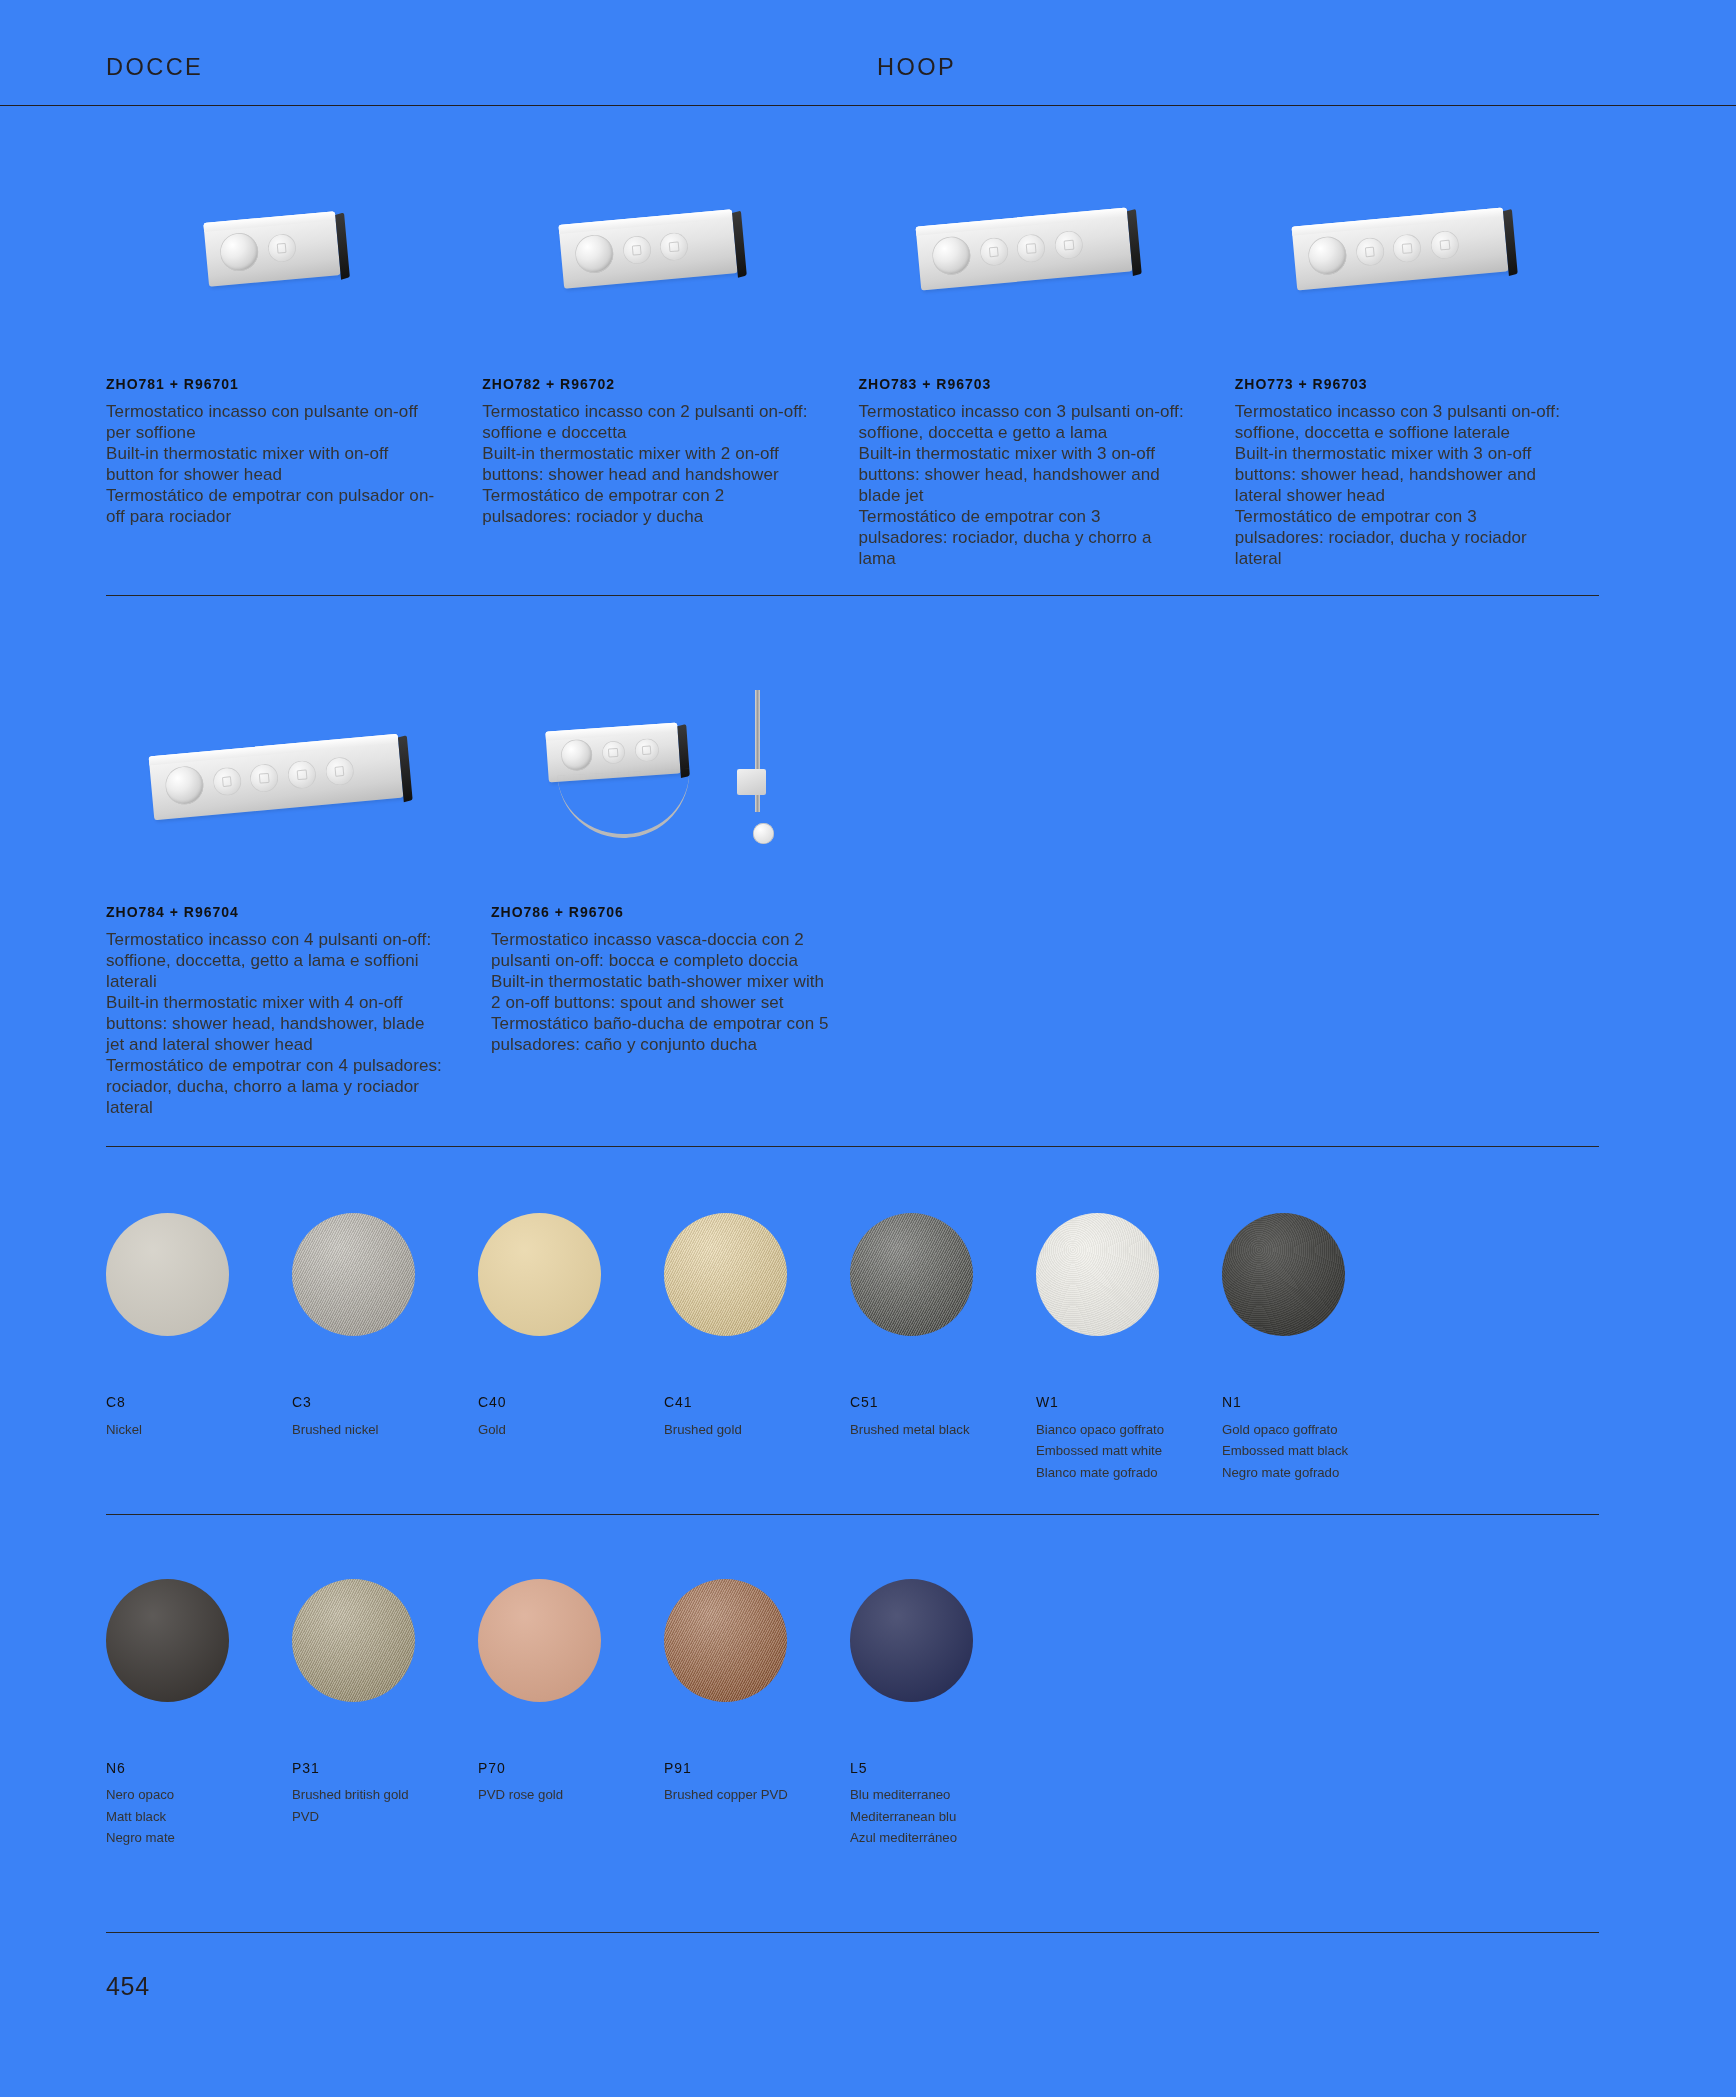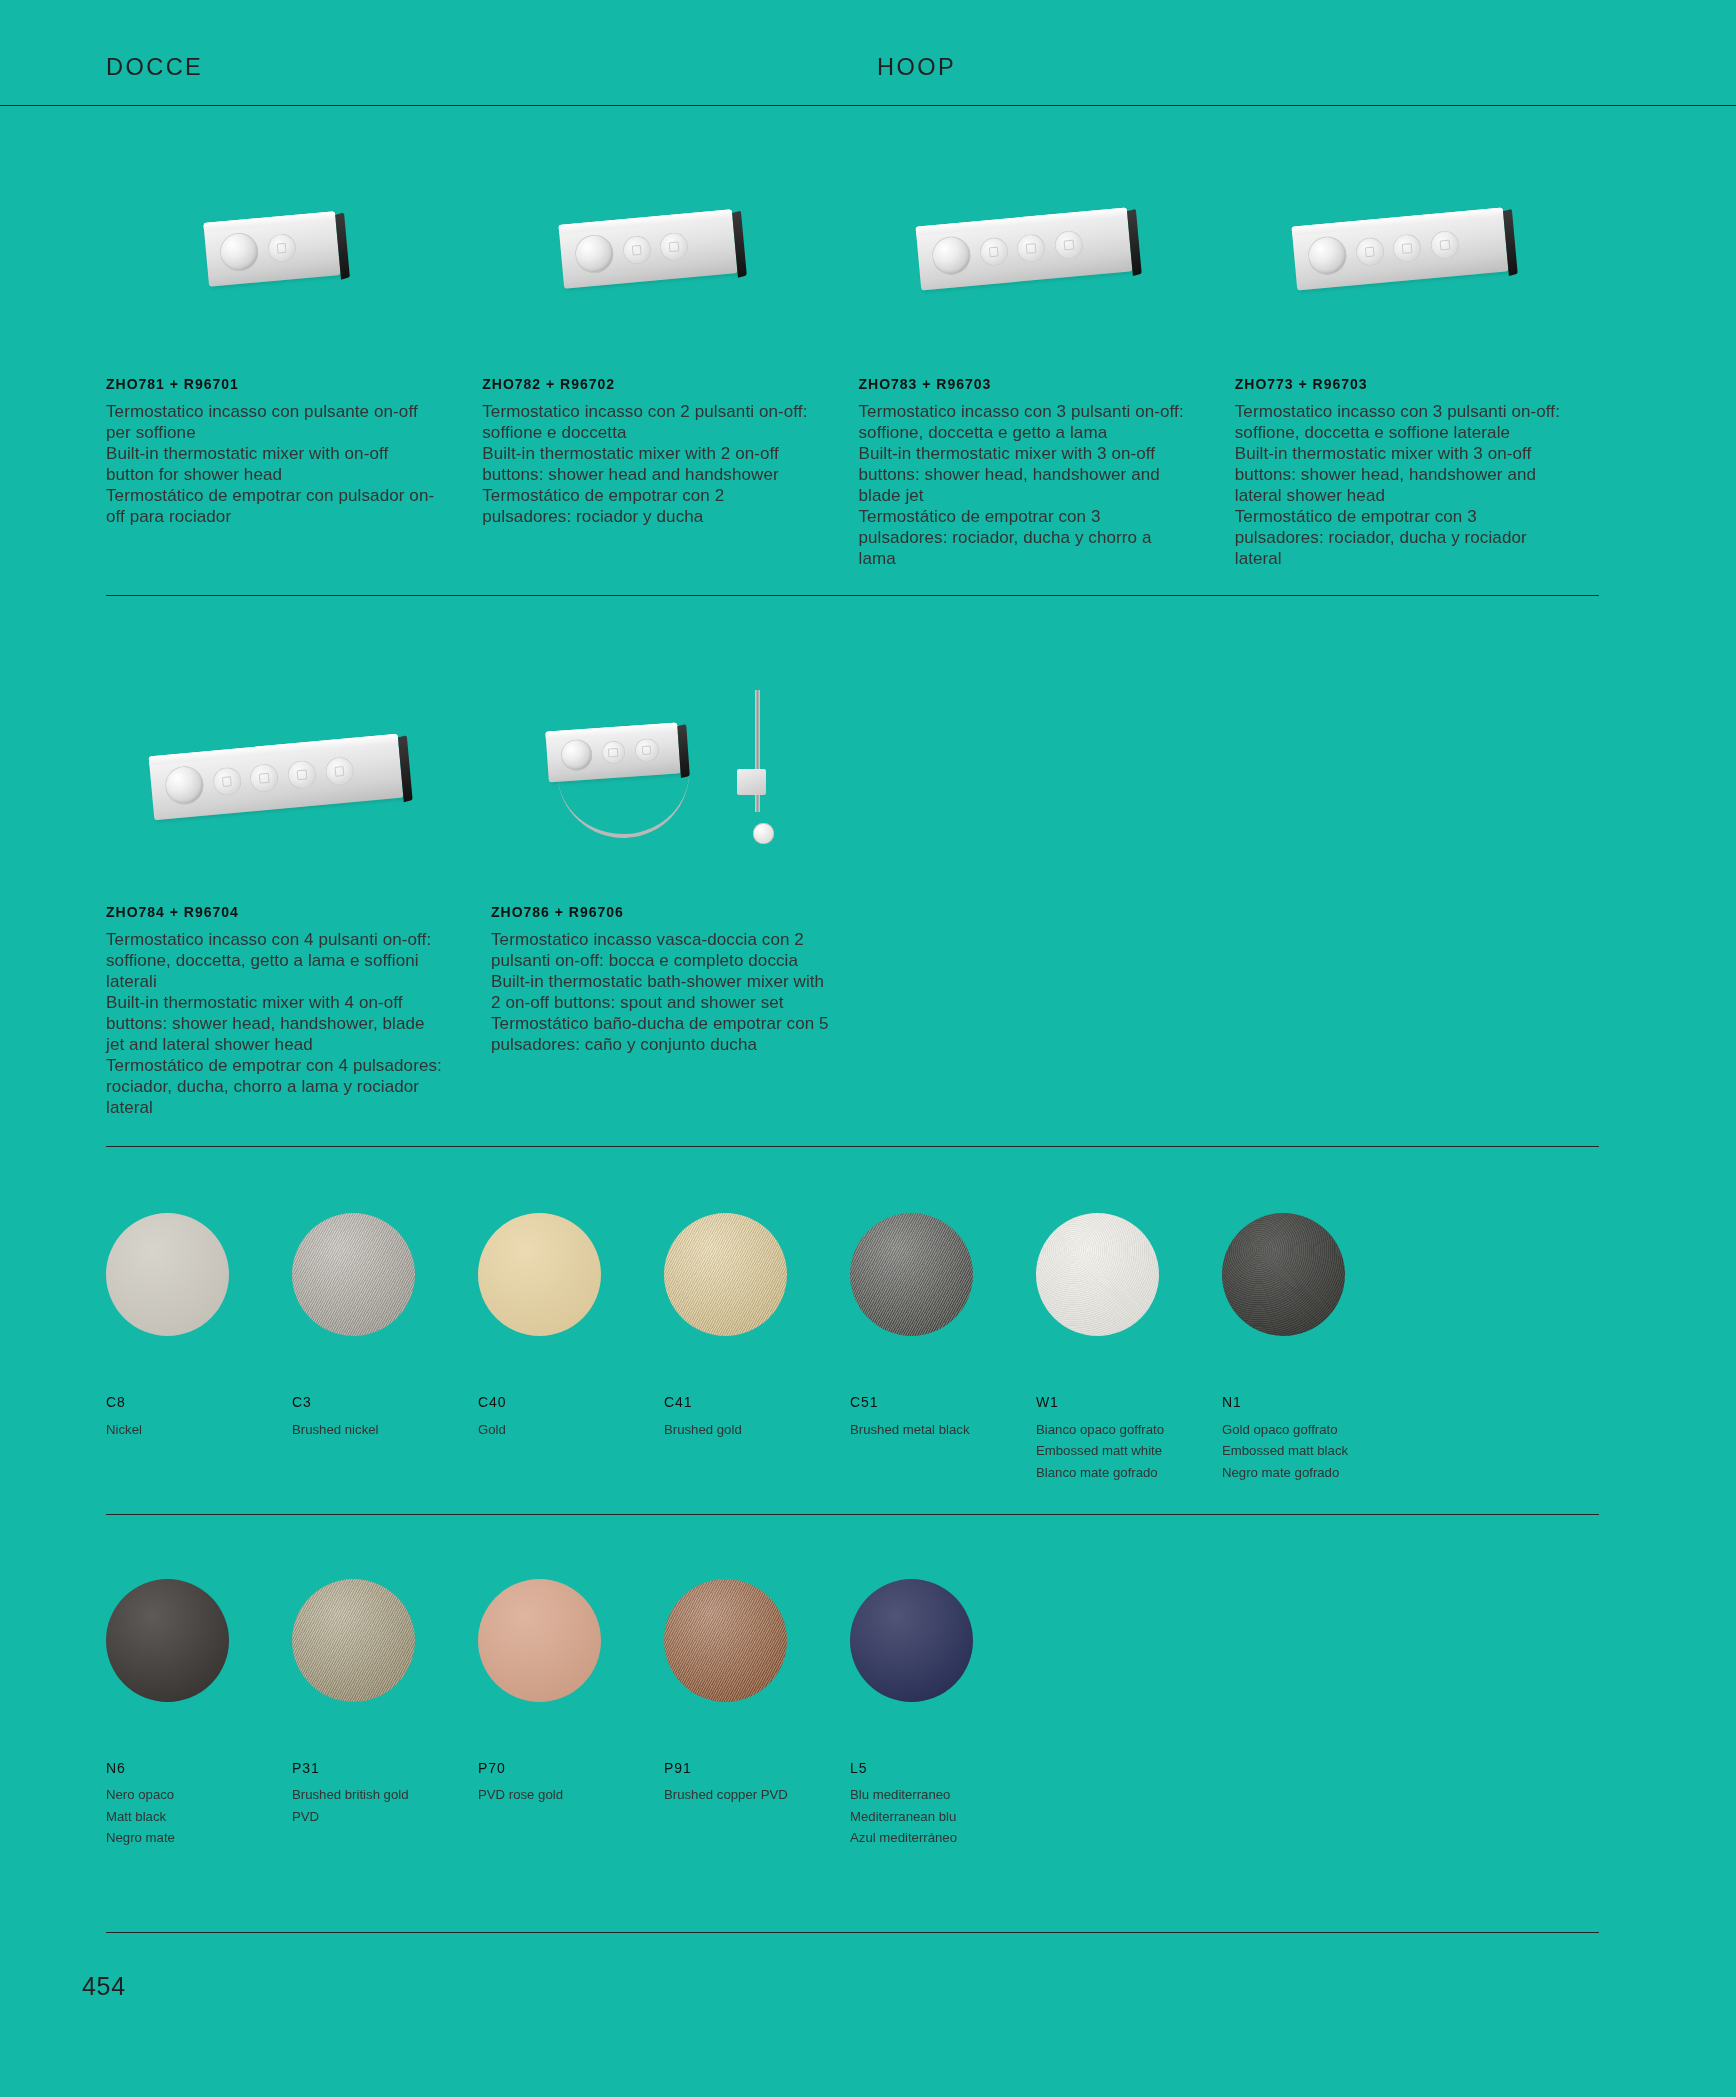--- a/index.html
+++ b/index.html
@@ -4,21 +4,21 @@
 <style>
   * { box-sizing: border-box; margin: 0; padding: 0; }
   html, body {
     width: 1736px;
     background: #ffffff;
     font-family: "Liberation Sans", sans-serif;
     color: #1a1a1a;
   }
   body { padding: 0; }
 
-  .page { position: relative; width: 1736px; min-height: 2097px; background:#14b8a6; }
+  .page { position: relative; width: 1736px; min-height: 2097px; background:#3b82f6; }
 
   
   .header {
     display: flex;
     align-items: flex-start;
     padding: 54px 0 0 0;
   }
   .header-title {
     font-size: 23.6px;
     letter-spacing: 2.4px;
@@ -181,21 +181,21 @@
     font-size: 14px; font-weight: 400; letter-spacing: 0.9px;
     color: #111; margin-bottom: 8.3px;
   }
   .finish-names { font-size: 13.2px; line-height: 21.5px; color:#333; }
 
   .sep-rule { height:0.7px; background:#262626; margin-left:106px; width:1493px; }
 
   
   .footer-rule { height:0.7px; background:#262626; margin-left:106px; width:1493px; }
   .page-number {
-    margin-left: 82px;
+    margin-left: 106px;
     font-size: 25px;
     letter-spacing: 0.7px;
     color: #231f20;
     padding-top: 40px;
   }
 </style>
 </head>
 <body>
 
 <div class="page">

